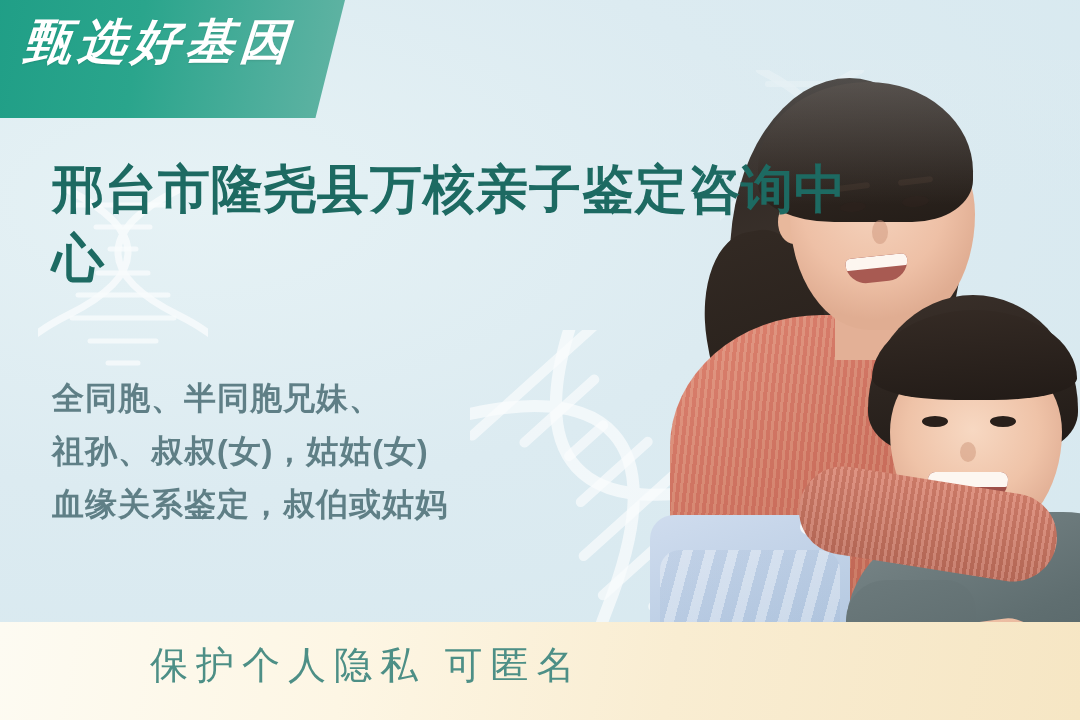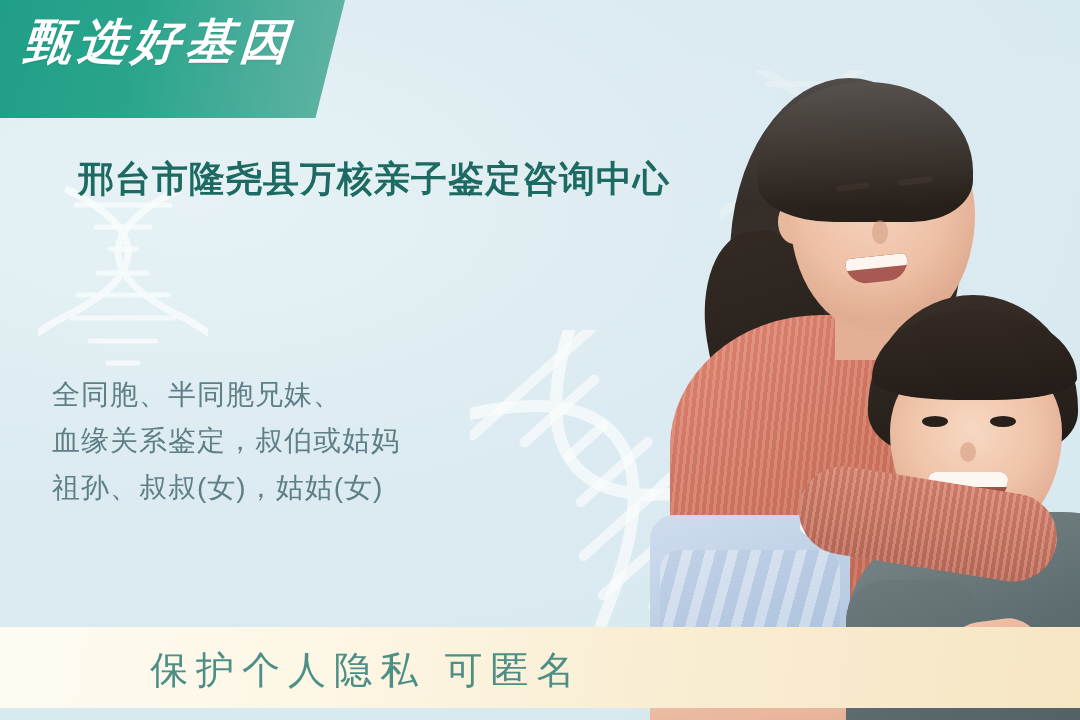--- a/index.html
+++ b/index.html
@@ -125,21 +125,21 @@
       background:linear-gradient(160deg,#f0c3a9,#e0ab8f);
       border-radius:30px 34px 26px 26px; transform:rotate(-8deg); }
 
   #photo .shade {
     position:absolute; inset:0;
     background:linear-gradient(180deg,rgba(223,236,241,.22) 0%,rgba(223,236,241,0) 22%);
   }
 
   
   #bottom-bar {
-    position:absolute; left:0; bottom:12px; width:1080px; height:81px;
+    position:absolute; left:0; bottom:0; width:1080px; height:98px;
     background:linear-gradient(100deg,#fdfbf2 0%,#fdf6e4 32%,#f9edd2 62%,#f6e6c4 100%);
   }
   #bottom-tagline {
     position:absolute; left:150px; top:18px;
     font-size:38px; letter-spacing:8px; color:#4d8f86;
     font-weight:300; white-space:nowrap;
   }
 
   
   #brand-banner {
@@ -154,27 +154,27 @@
     font-family:"DejaVu Serif","Liberation Serif",serif;
     font-size:48px; font-weight:700; color:#ffffff;
     letter-spacing:6px; font-style:italic;
     text-shadow:0 1px 2px rgba(0,0,0,.10);
     transform:skewX(-4deg);
   }
 
   
   #headline {
     position:absolute; left:52px; top:155px; width:800px;
-    font-size:36px; line-height:1.33; font-weight:700;
-    color:#1d6a62; letter-spacing:1px;margin-left:26px;
+    font-size:52px; line-height:1.33; font-weight:700;
+    color:#1d6a62; letter-spacing:1px;
   }
   #desc {
     position:absolute; left:52px; top:372px; width:520px;
-    font-size:28px; line-height:1.66; color:#5f7f86;
-    font-weight:400; letter-spacing:1px;
+    font-size:32px; line-height:1.66; color:#5f7f86;
+    font-weight:700; letter-spacing:1px;
   }
   #desc div { white-space:nowrap; }
 
   
   #accuracy-badge {
     position:absolute; left:832px; top:606px; width:248px; height:114px;
     background:linear-gradient(135deg,#35ab90 0%,#2fa388 45%,#35ad93 100%);
     border-top-left-radius:30px;
   }
   #accuracy-badge .inner-stroke {
@@ -310,22 +310,22 @@
   </div>
 
   <div id="brand-banner">
     <div id="brand-text">甄选好基因</div>
   </div>
 
   <div id="headline">邢台市隆尧县万核亲子鉴定咨询中心</div>
 
   <div id="desc">
     <div>全同胞、半同胞兄妹、</div>
+    <div>祖孙、叔叔(女)，姑姑(女)</div>
     <div>血缘关系鉴定，叔伯或姑妈</div>
-    <div>祖孙、叔叔(女)，姑姑(女)</div>
   </div>
 
   <div id="bottom-bar">
     <div id="bottom-tagline">保护个人隐私 可匿名</div>
   </div>
 
 
 </div>
 
 </body></html>

